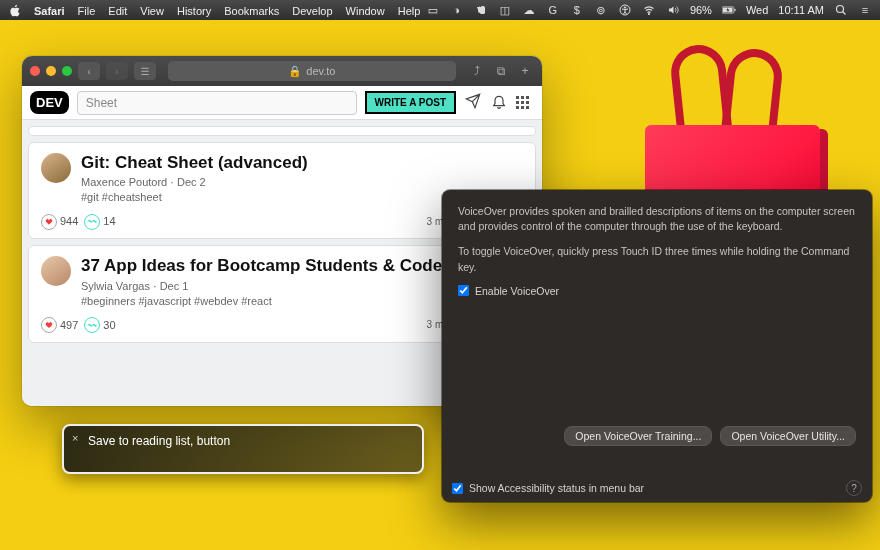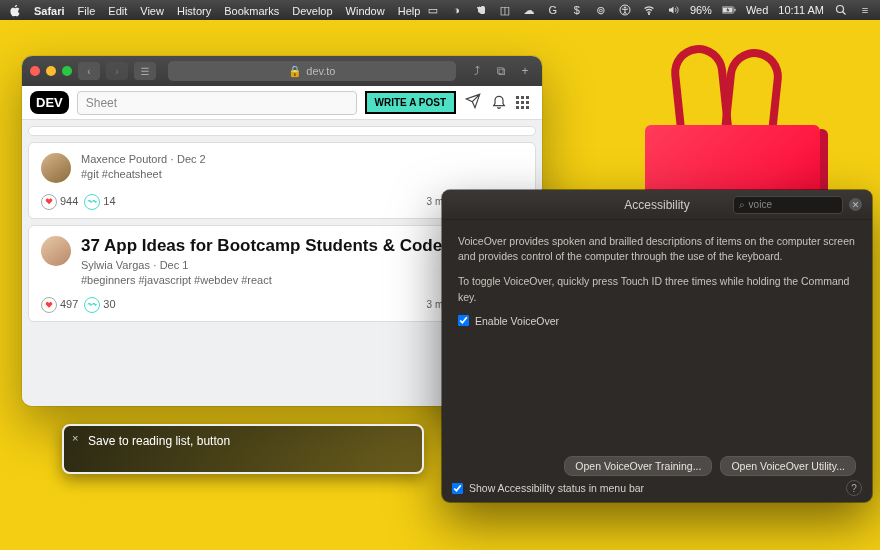--- a/index.html
+++ b/index.html
@@ -199,20 +199,21 @@
       </div>
   </div>
 
   <div class="feed">
     <div class="card small"></div>
 
     <div class="card">
       <div class="card-top">
         <div class="avatar"></div>
         <div style="flex:1">
+          <div class="title">Git: Cheat Sheet (advanced)</div>
           <div class="meta"><span>Maxence Poutord</span> · <span>Dec 2</span></div>
           <div class="tags">#git  #cheatsheet</div>
         </div>
       </div>
       <div class="card-bot">
         <span class="react">
             <span class="react-ico heart"></span>
             <span>944</span>
           </span>
         <span class="react">
@@ -245,31 +246,20 @@
           </span>
         <span class="spacer"></span>
         <span class="readt">3 min read</span>
         <span class="save-btn focused">SAVE</span>
       </div>
     </div>
   </div>
 </div>
 
 <div class="prefs">
-  <div class="prefs-title">
-    <span></span>
-    <span class="prefs-title-c">Accessibility</span>
-    <div style="display:flex;align-items:center">
-      <div class="prefs-search">
-          <span>⌕</span>
-          <span>voice</span>
-        </div>
-      <div class="close-prefs">✕</div>
-    </div>
-  </div>
   <div class="prefs-body">
     <div class="prefs-main">
       <div class="prefs-txt">VoiceOver provides spoken and brailled descriptions of items on the computer screen and provides control of the computer through the use of the keyboard.</div>
       <div class="prefs-txt">To toggle VoiceOver, quickly press Touch ID three times while holding the Command key.</div>
       <label class="cb">
           <input type="checkbox" checked="" style="">
           <span>Enable VoiceOver</span>
         </label>
       <div class="pbtns">
         <div class="pbtn">Open VoiceOver Training...</div>

